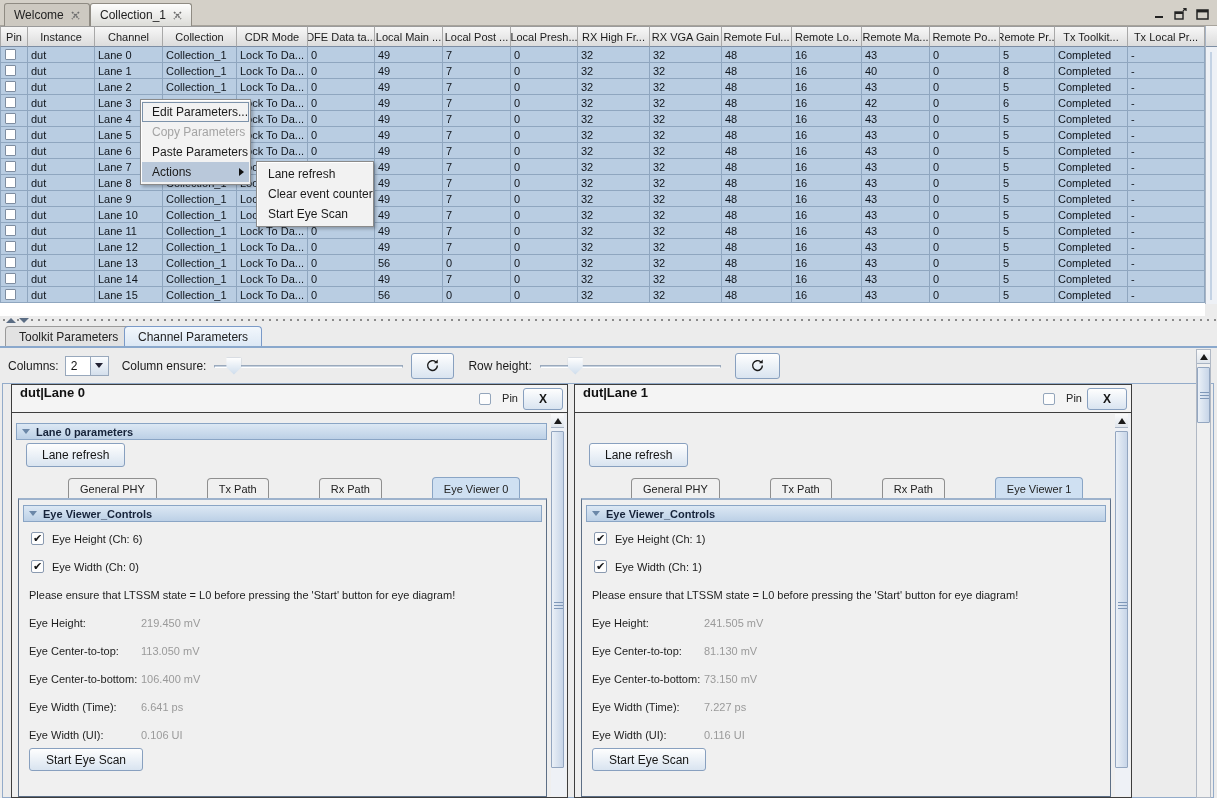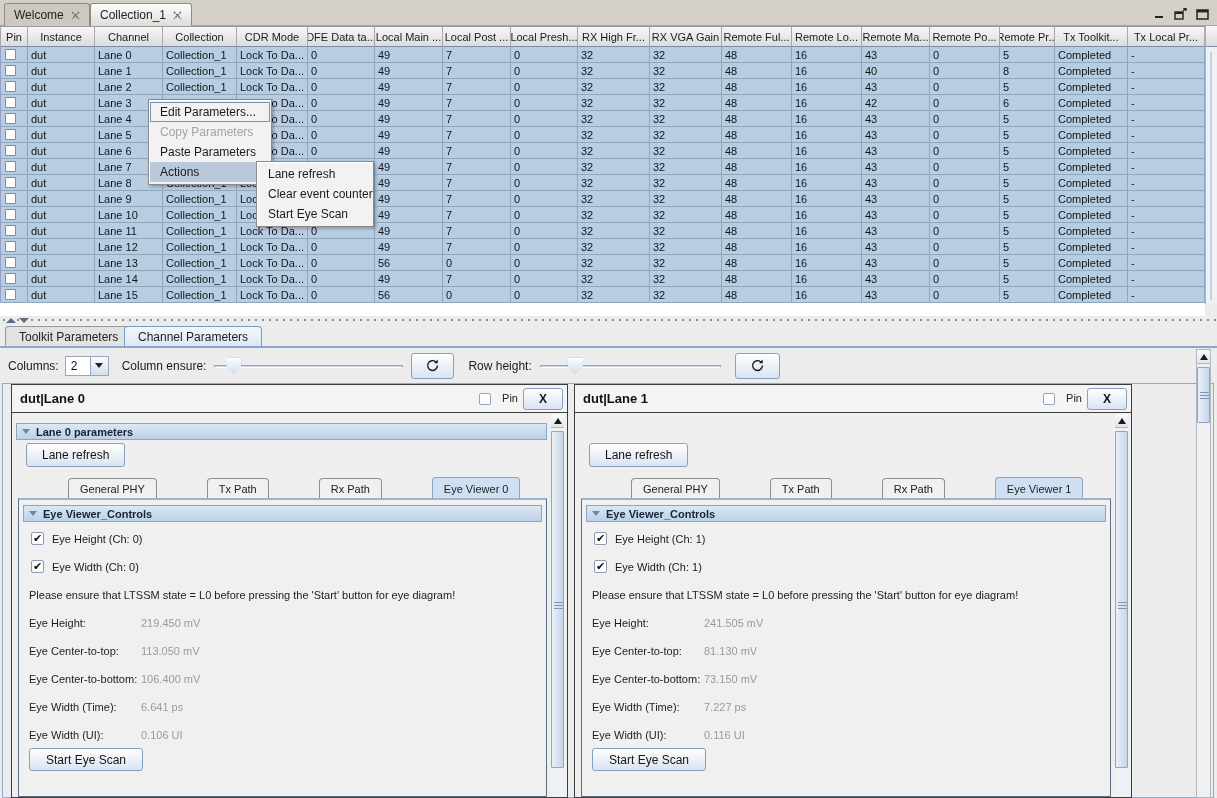--- a/index.html
+++ b/index.html
@@ -30,21 +30,21 @@
   .sidestrip .line { position:absolute; left:4px; top:26px; bottom:4px; width:2px; background:#c3d2e4; }
 
   
   .menu { position:absolute; z-index:20; background:#f2f2f2; border:1px solid #8a8a8a;
           box-shadow:inset 1px 1px 0 #ffffff, 2px 2px 3px rgba(0,0,0,.25); padding:2px 1px; }
   .mitem { position:relative; height:20px; font-size:12px; color:#1a1a1a; display:flex; align-items:center; padding:0 18px 0 10px; white-space:nowrap; }
   .mitem.disabled { color:#a4a4a4; }
   .mitem.focused { outline:1px solid #7d93ab; outline-offset:-1px; }
   .mitem.selected { background:#b9c8da; }
   .subarrow { position:absolute; right:5px; width:0; height:0; border-left:5px solid #111; border-top:4px solid transparent; border-bottom:4px solid transparent; }
-  #ctxmenu { left:148px; top:99px; width:124px; }
+  #ctxmenu { left:140px; top:99px; width:111px; }
   #submenu { left:256px; top:161px; width:118px; }
 
   
   .sash { position:absolute; left:0; top:316px; width:1217px; height:9px; background:#ececec;
           background-image:radial-gradient(circle at 2px 4px, #8a8a8a 1px, transparent 1.2px); background-size:7px 9px; background-position:30px 0; background-repeat:repeat-x; }
   .sash .up { position:absolute; left:6px; top:2px; width:0; height:0; border-bottom:5px solid #5b6d84; border-left:5px solid transparent; border-right:5px solid transparent; }
   .sash .dn { position:absolute; left:19px; top:2px; width:0; height:0; border-top:5px solid #5b6d84; border-left:5px solid transparent; border-right:5px solid transparent; }
 
   
   .btabs { position:absolute; left:0; top:325px; width:1217px; height:22px; background:#ececec; }
@@ -65,21 +65,21 @@
   .sliderthumb { position:absolute; top:2px; width:15px; height:17px; background:linear-gradient(#fefefe,#cddcec);
                  clip-path:polygon(0 0,100% 0,100% 58%,50% 100%,0 58%); filter:drop-shadow(0 0 1px #7a96b8); }
   .btn { background:linear-gradient(#fefefe,#d9e4f0); border:1px solid #88a0bf; border-radius:3px; color:#161616;
          display:inline-flex; align-items:center; justify-content:center; font-size:11px; font-family:inherit; }
   .refreshbtn { width:43px; height:26px; }
   .refreshbtn svg { display:block; }
 
   
   .panelsregion { position:absolute; left:2px; top:383px; width:1212px; height:415px; border:1px solid #93abc9; background:#ececec; }
   .panel { position:absolute; top:0; height:414px; background:#efefef; border:1px solid #3d3d3d; }
-  .ptitle { position:relative; height:28px; background:#f4f4f4; border-bottom:1px solid #3d3d3d; display:flex; align-items:center; }
+  .ptitle { position:relative; height:28px; background:#f4f4f4; border-bottom:1px solid #3d3d3d; display:flex; align-items:flex-start; }
   .ptitle .ttext { font-size:13px; font-weight:bold; color:#111; margin-left:8px; }
   .pinbox { position:absolute; right:76px; top:8px; width:12px; height:12px; background:#fdfdfd; border:1px solid #93a5bb; border-radius:2px; }
   .pinlabel { position:absolute; right:49px; top:7px; font-size:11px; color:#222; }
   .xbtn { position:absolute; right:4px; top:3px; width:40px; height:22px; font-weight:bold; font-size:12px; }
   .pcontent { position:absolute; left:0; right:0; top:28px; bottom:0; overflow:hidden; }
 
   .sechdr { position:absolute; left:4px; right:20px; height:17px; background:linear-gradient(#dce8f4,#bcd0e6); border:1px solid #8aa5c5;
             display:flex; align-items:center; font-size:11px; font-weight:bold; color:#16233a; }
   .tri { width:0; height:0; border-top:5px solid #6b87a8; border-left:4px solid transparent; border-right:4px solid transparent; margin:0 6px 0 5px; }
   .lanebtn { position:absolute; left:14px; top:30px; height:24px; padding:0 15px; font-size:12px; }
@@ -607,21 +607,21 @@
             <div class="subtab">Rx Path</div>
             <div class="subtab active">Eye Viewer 0</div>
           </div>
           <div class="tabpanel">
             <div class="sechdr evhdr">
               <span class="tri"></span>
               <span>Eye Viewer_Controls</span>
             </div>
             <div class="cbrow" style="top: 32px;">
               <span class="cbbox">✔</span>
-              <span>Eye Height (Ch: 0)</span>
+              <span>Eye Height (Ch: 6)</span>
             </div>
             <div class="cbrow" style="top: 60px;">
               <span class="cbbox">✔</span>
               <span>Eye Width (Ch: 0)</span>
             </div>
             <div class="notice" style="top: 89px;">Please ensure that LTSSM state = L0 before pressing the 'Start' button for eye diagram!</div>
             <div class="frow" style="top: 117px;">
               <span class="flabel">Eye Height:</span>
               <span class="fvalue">219.450 mV</span>
             </div>

